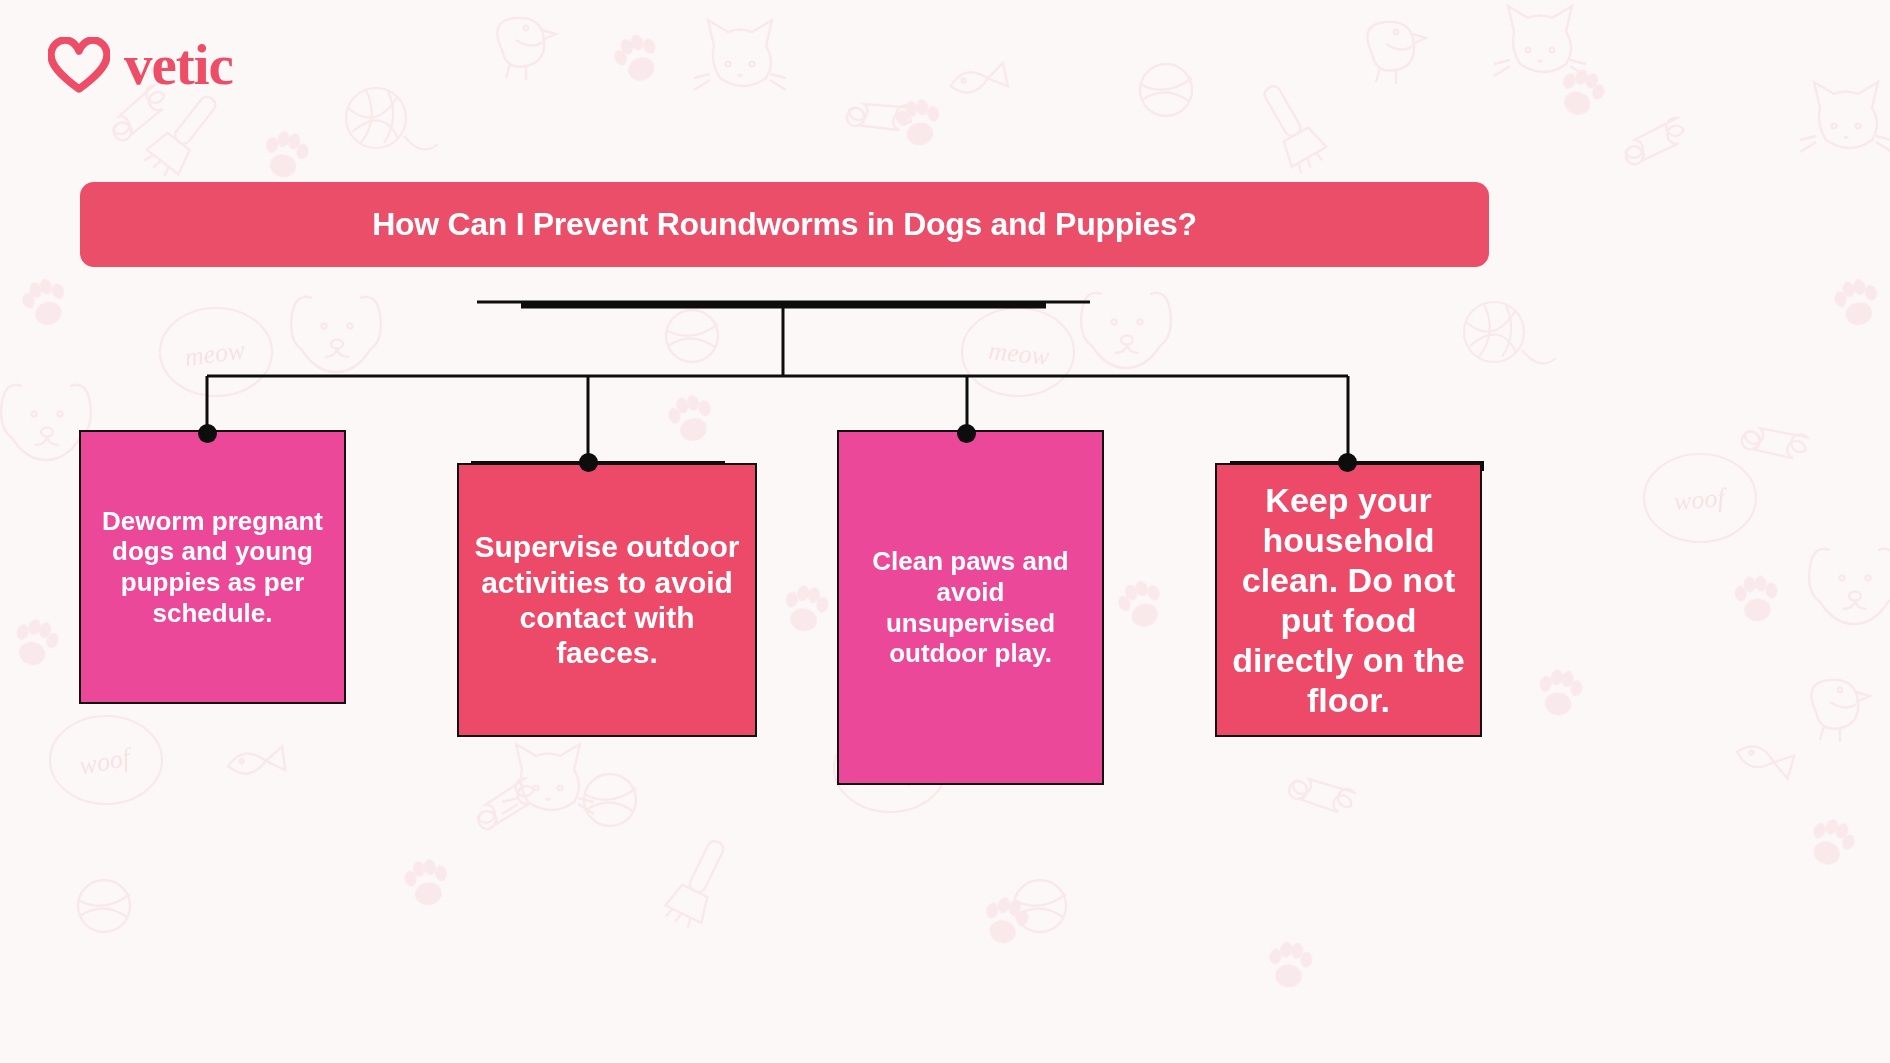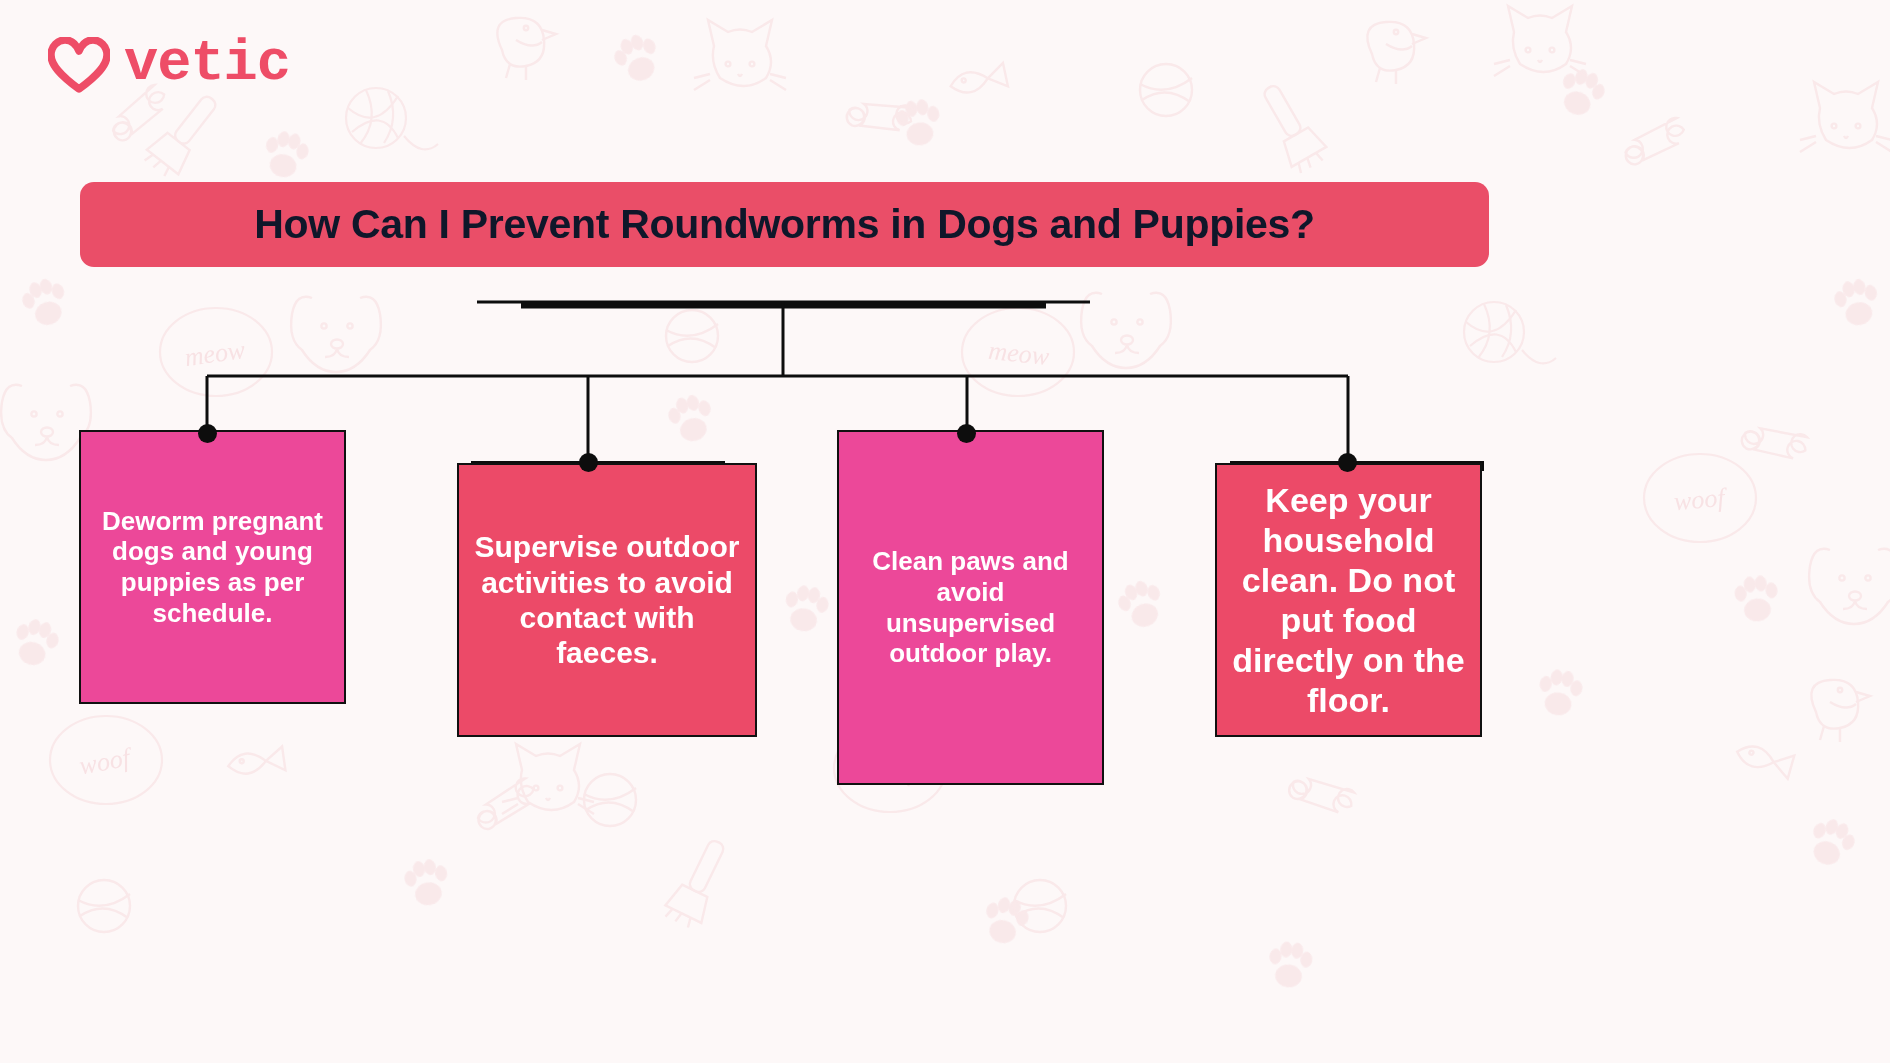--- a/index.html
+++ b/index.html
@@ -46,41 +46,41 @@
     width: 62px;
     height: 56px;
     display: block;
   }
   .logo-text {
     font-size: 57px;
     font-weight: 700;
     color: #ee4d67;
     letter-spacing: -1px;
     line-height: 1;
-    font-family: Liberation Mono, monospace;
+    font-family: Liberation Serif, serif;
   }
 
   
   .title-banner {
     position: absolute;
     left: 80px;
     top: 182px;
     width: 1409px;
     height: 85px;
     background: #ea4e68;
     border-radius: 14px;
     display: flex;
     align-items: center;
     justify-content: center;
     box-sizing: border-box;
     padding: 0 24px;
   }
   .title-text {
-    color: #0f172a;
-    font-size: 41px;
+    color: #ffffff;
+    font-size: 32px;
     font-weight: 700;
     letter-spacing: -0.3px;
     text-align: right;
     white-space: nowrap;
     font-family: "Liberation Sans", sans-serif;
   }
 
   
   .connectors {
     position: absolute;

